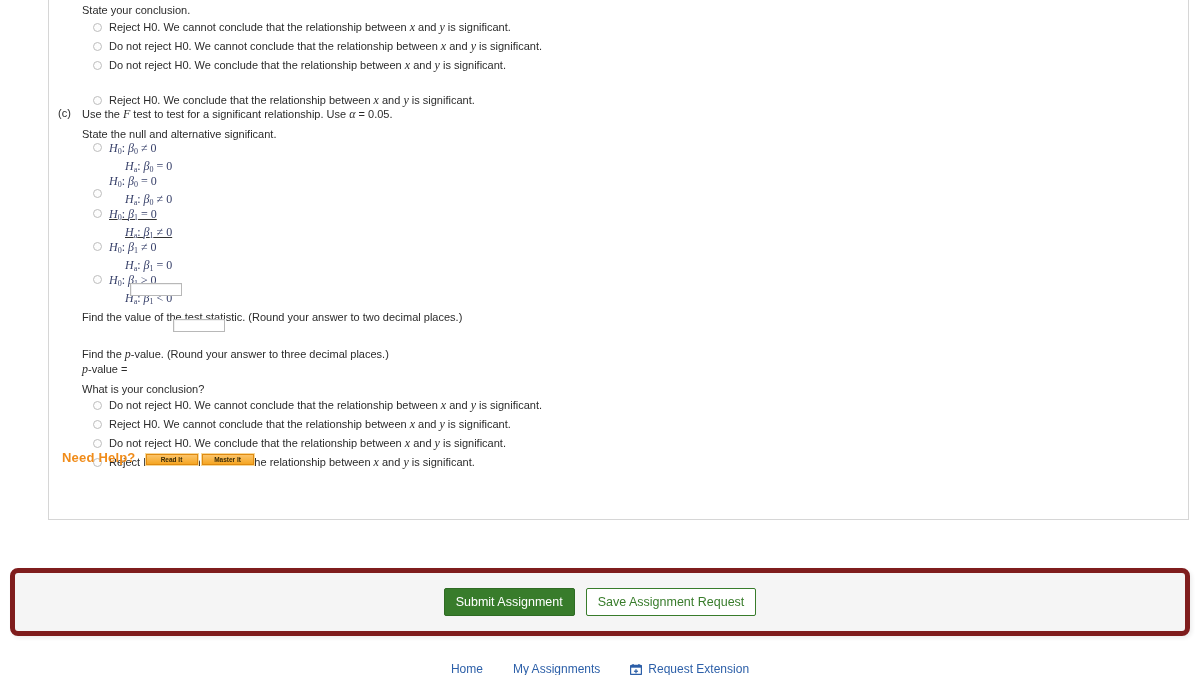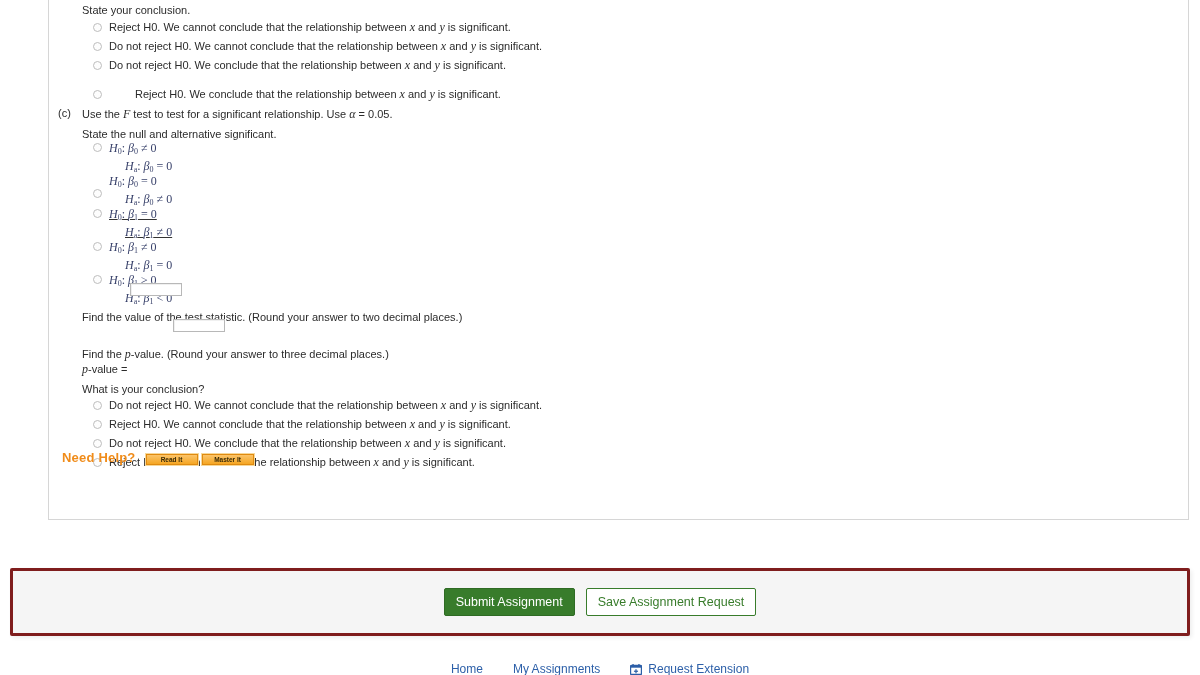--- a/index.html
+++ b/index.html
@@ -145,22 +145,22 @@
   }
 
   
   #action-bar {
     position: absolute;
     left: 10px;
     top: 568px;
     width: 1180px;
     height: 68px;
     background: #f5f5f5;
-    border: 3px solid #7f1d1d;
-    border-radius: 2px;
+    border: 5px solid #7f1d1d;
+    border-radius: 8px;
     box-shadow: 2px 2px 4px rgba(0,0,0,0.07);
     box-sizing: border-box;
     display: flex;
     align-items: center;
     justify-content: center;
     gap: 11px;
   }
   .act-btn {
     font-size: 12.5px;
     font-family: "Liberation Sans", sans-serif;
@@ -221,21 +221,21 @@
       <span class="opt-label">Reject <span class="it">H</span><span class="sub">0</span>. We cannot conclude that the relationship between <i class="v">x</i> and <i class="v">y</i> is significant.</span>
     </div>
     <div class="opt-row" style="left:44px; top:79px;">
       <span class="radio"></span>
       <span class="opt-label">Do not reject <span class="it">H</span><span class="sub">0</span>. We cannot conclude that the relationship between <i class="v">x</i> and <i class="v">y</i> is significant.</span>
     </div>
     <div class="opt-row" style="left:44px; top:98px;">
       <span class="radio"></span>
       <span class="opt-label">Do not reject <span class="it">H</span><span class="sub">0</span>. We conclude that the relationship between <i class="v">x</i> and <i class="v">y</i> is significant.</span>
     </div>
-    <div class="opt-row" style="left:44px; top:127px;gap:26px;">
+    <div class="opt-row" style="left:44px; top:133px;">
       <span class="radio"></span>
       <span class="opt-label">Reject <span class="it">H</span><span class="sub">0</span>. We conclude that the relationship between <i class="v">x</i> and <i class="v">y</i> is significant.</span>
     </div>
 
     <div class="sectionletter" style="left:9px; top:146px;">(c)</div>
     <div class="blk qtext" style="left:33px; top:146px;">Use the <i class="v">F</i> test to test for a significant relationship. Use <i class="v">α</i> = 0.05.</div>
 
     <div class="blk qtext" style="left:33px; top:166px;">State the null and alternative significant.</div>
 
     <div class="opt-row" style="left:44px; top:180px;">

